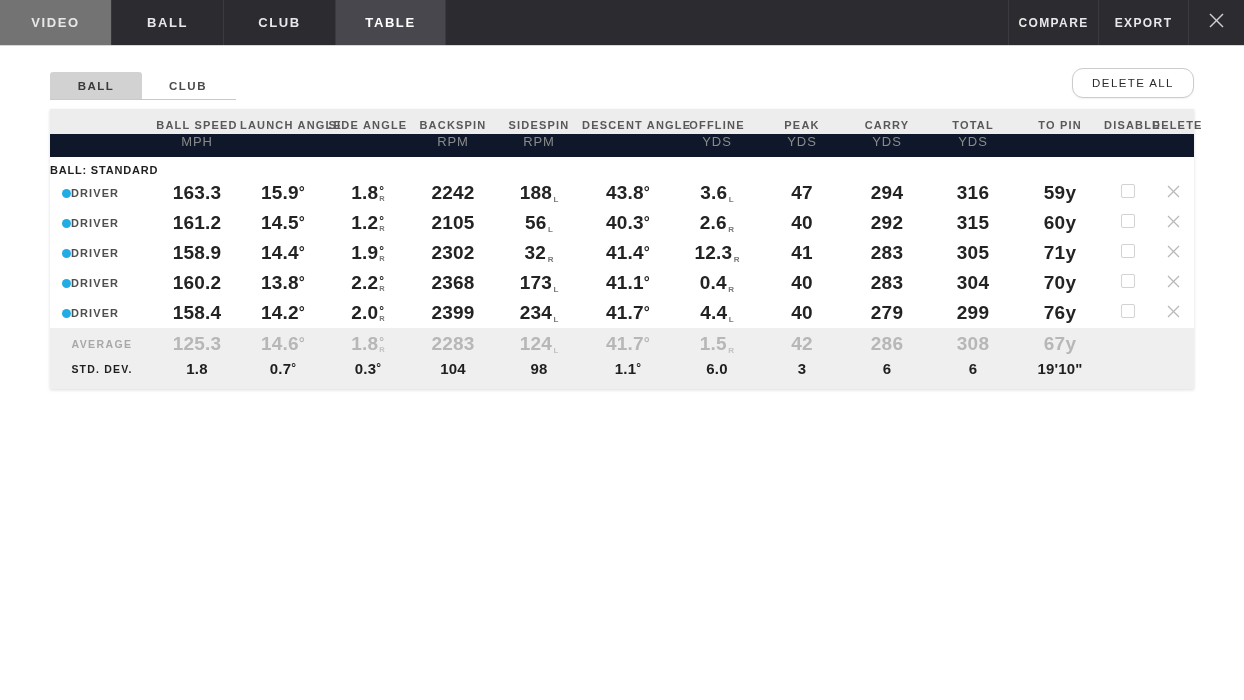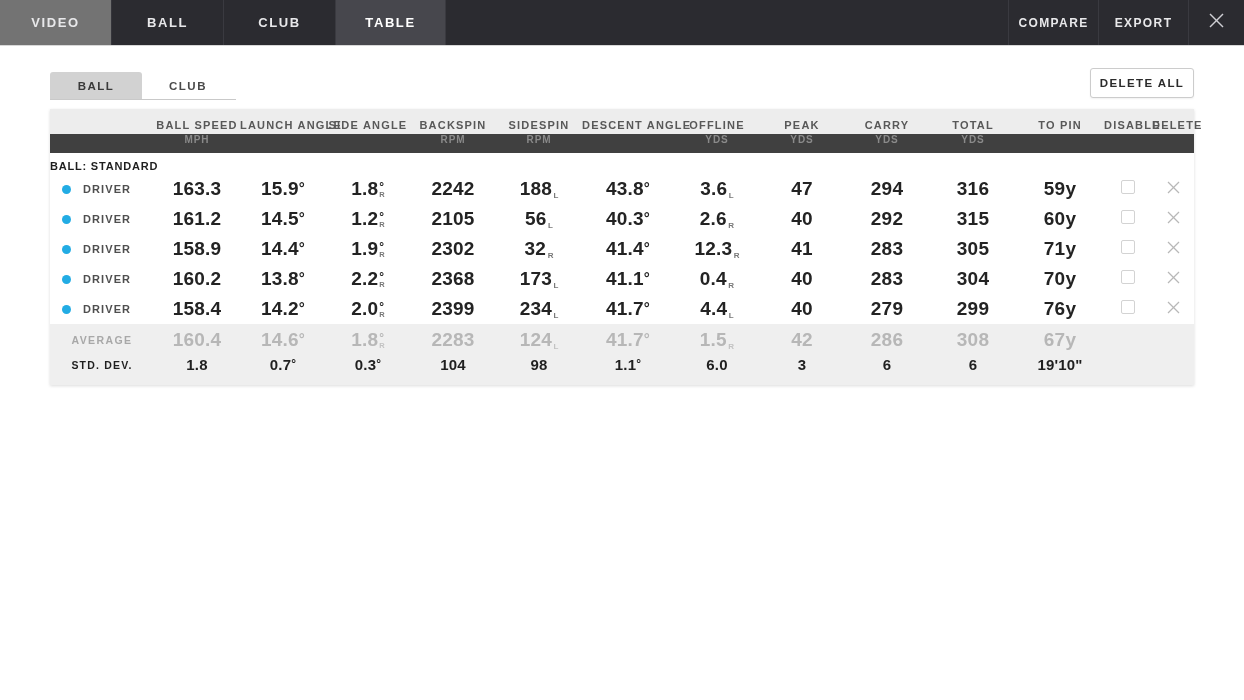--- a/index.html
+++ b/index.html
@@ -95,29 +95,29 @@
   .subbar-rule {
     position: absolute;
     left: 0; bottom: 0;
     width: 186px;
     height: 1px;
     background: #c9c9c9;
   }
   .delete-all {
     position: absolute;
     right: 0; bottom: 2px;
-    width: 104px; height: 30px;
+    width: 122px; height: 30px;
     display: flex;
     align-items: center;
     justify-content: center;
     background: #ffffff;
     border: 1px solid #cccccc;
-    border-radius: 3px;
+    border-radius: 11px;
     font-size: 11.5px;
-    font-weight: 700;
+    font-weight: 400;
     letter-spacing: 1.4px;
     color: #2b2b2b;
     cursor: pointer;
     user-select: none;
     box-shadow: 0 1px 2px rgba(0,0,0,0.06);
   }
 
   
   .table-wrap {
     margin: 9px 50px 0 50px;
@@ -146,24 +146,24 @@
     background: #ededed;
     color: #585858;
     font-size: 11px;
     font-weight: 700;
     letter-spacing: 1.2px;
     text-align: center;
     padding: 10px 0 3px 0;
     white-space: nowrap;
   }
   thead tr.hdr-unit th {
-    background: #404040;
+    background: #0f172a;
     color: #8a8a8a;
-    font-size: 10px;
-    font-weight: 700;
+    font-size: 13px;
+    font-weight: 400;
     letter-spacing: 0.9px;
     text-align: center;
     padding: 0 0 8px 0;
     height: 16px;
   }
 
   tr.group-row td {
     background: #ffffff;
     font-size: 11px;
     font-weight: 700;
@@ -176,21 +176,21 @@
   tr.shot td {
     background: #ffffff;
     text-align: center;
     padding: 3px 0;
     border: none;
   }
   td.club-cell {
     text-align: left !important;
     padding-left: 0 !important;
   }
-  .club-inner { display: flex; align-items: center; gap: 12px; padding-left: 12px; }
+  .club-inner { display: flex; align-items: center; padding-left: 12px; }
   .dot {
     width: 9px; height: 9px;
     border-radius: 50%;
     background: #22ace4;
     flex: 0 0 auto;
   }
   .club-name {
     font-size: 11px;
     font-weight: 700;
     letter-spacing: 1.1px;
@@ -510,21 +510,21 @@
               </svg>
             </span></td>
         </tr>
       </tbody>
 
     <tfoot>
       <tr class="avg">
         <td>
           <span class="lbl">AVERAGE</span>
         </td>
-        <td><span class="val">160.4</span></td>
+        <td><span class="val">125.3</span></td>
         <td><span class="val"><span>14.6</span><span class="deg">°</span></span></td>
         <td><span class="val"><span>1.8</span><span class="degsuf"><span class="d">°</span><span class="s">R</span></span></span></td>
         <td><span class="val">2283</span></td>
         <td><span class="val"><span>124</span><span class="suf">L</span></span></td>
         <td><span class="val"><span>41.7</span><span class="deg">°</span></span></td>
         <td><span class="val"><span>1.5</span><span class="suf">R</span></span></td>
         <td><span class="val">42</span></td>
         <td><span class="val">286</span></td>
         <td><span class="val">308</span></td>
         <td><span class="val">67y</span></td>

